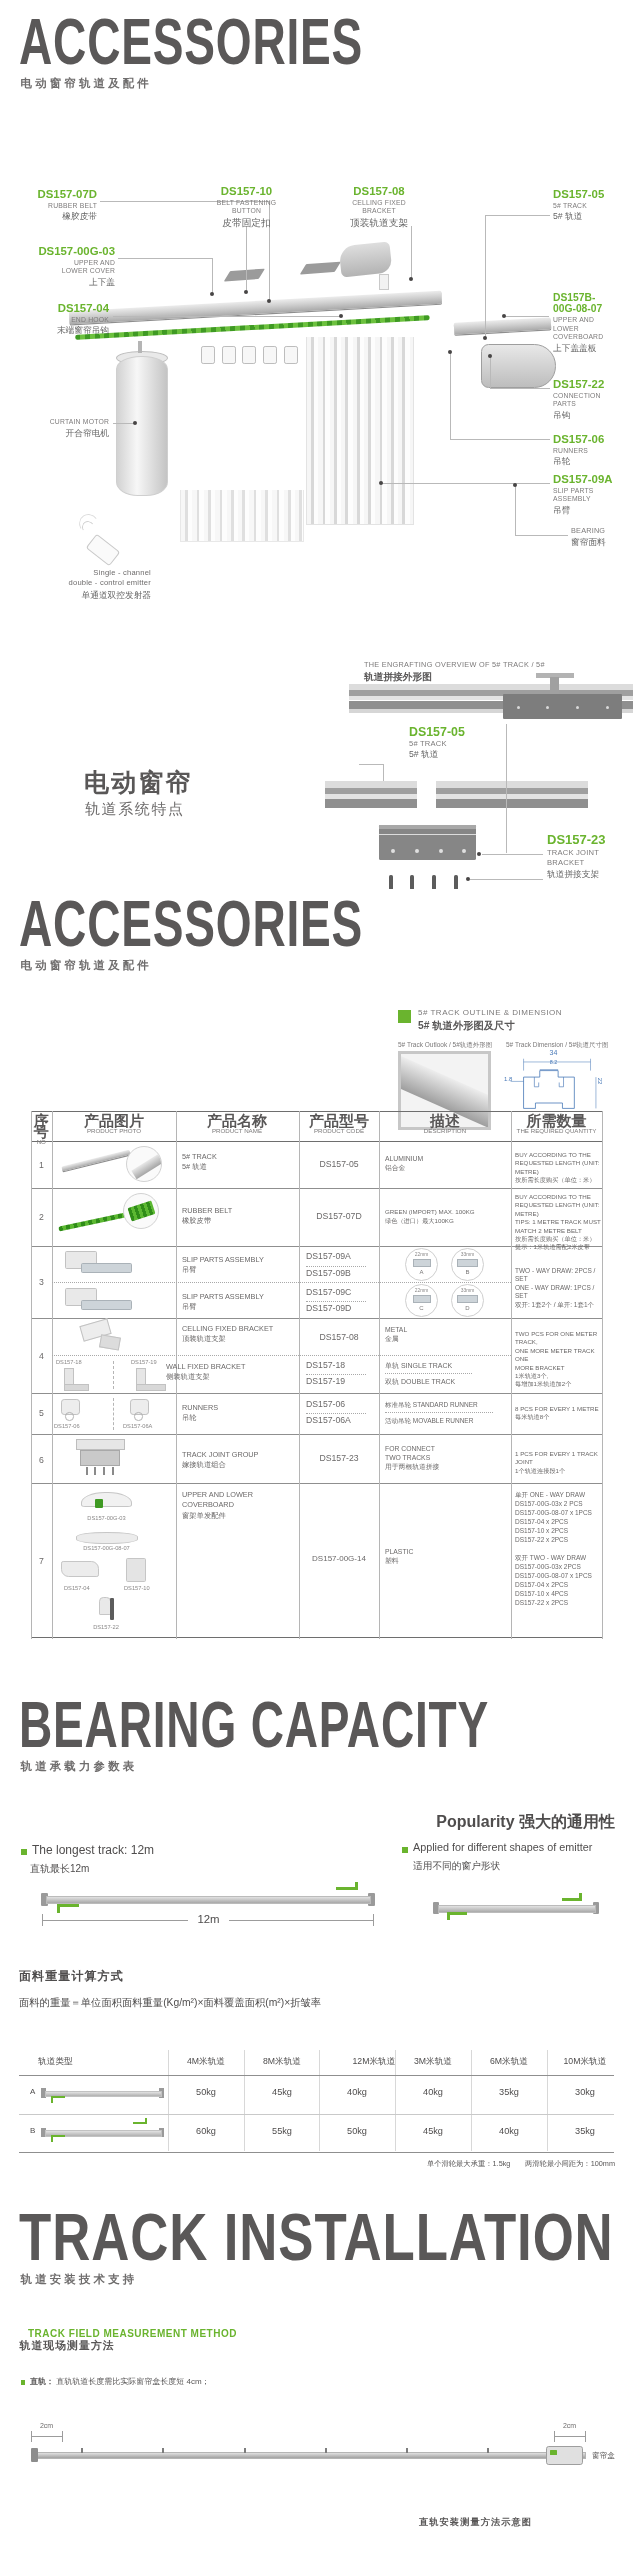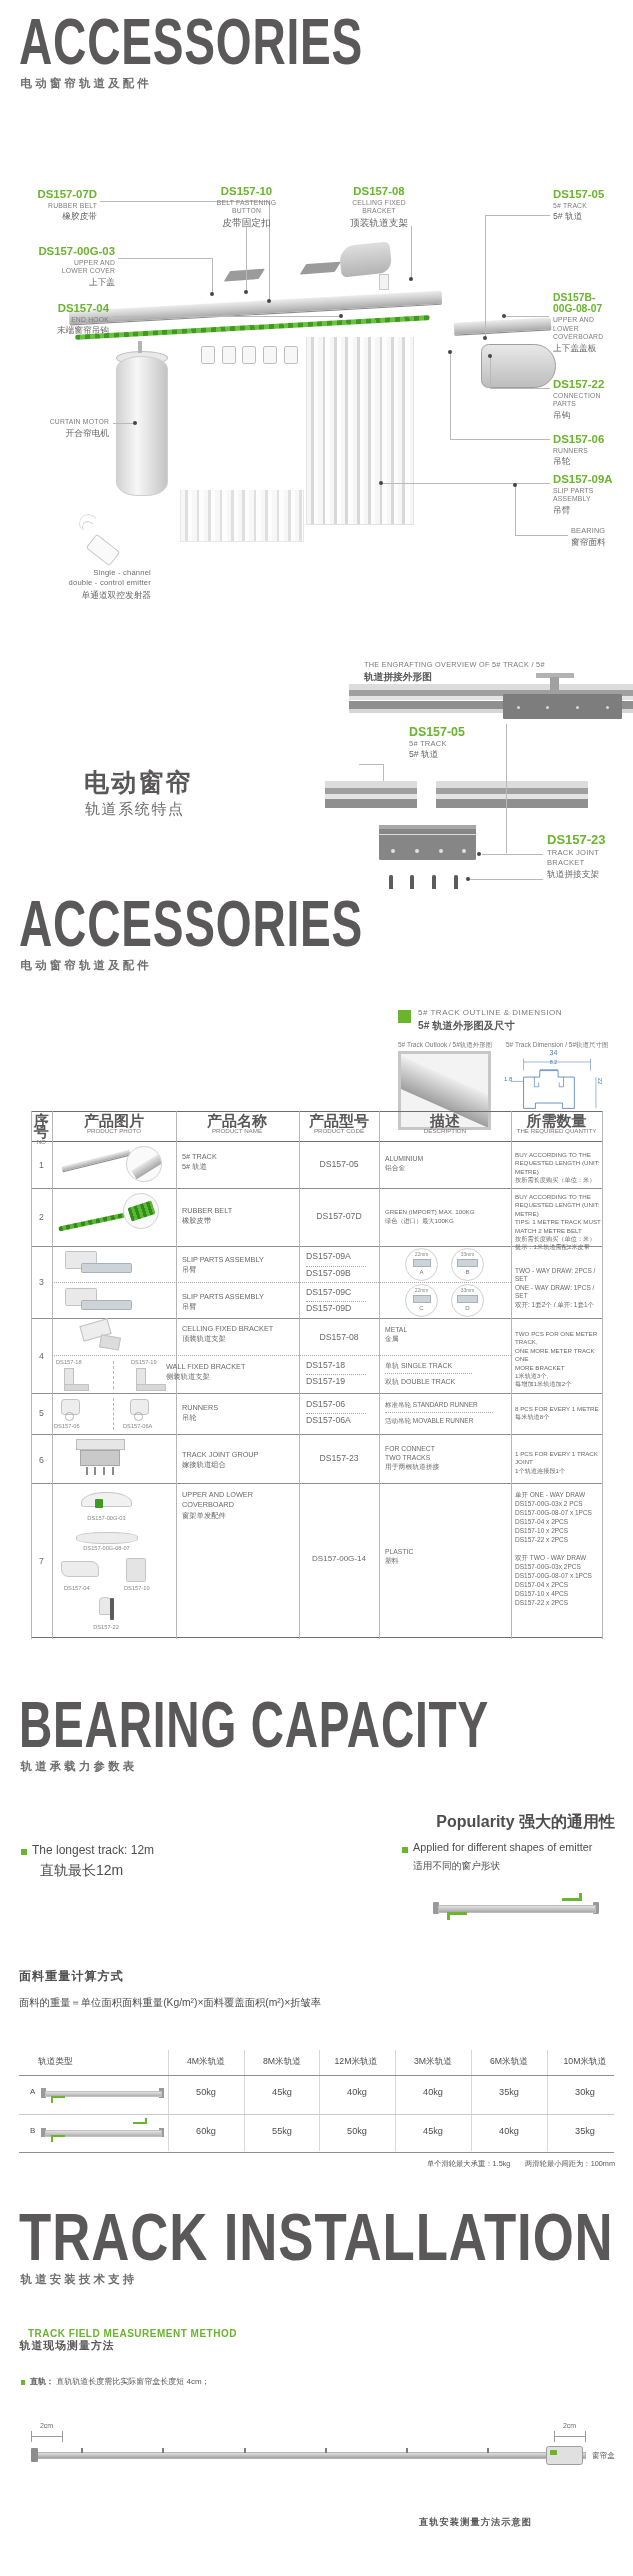--- a/index.html
+++ b/index.html
@@ -470,25 +470,39 @@
 DS157-10 x 4PCS
 DS157-22 x 2PCS</div>
 
   <div class="abs bigtitle" style="left:19px;top:1693px;font-size:64px;transform:scaleX(.72)">BEARING CAPACITY</div>
   <div class="abs subtitle" style="left:20.6px;top:1759px">轨道承载力参数表</div>
 
   <div class="abs ra" style="left:325px;top:1812px;width:290px;font-size:16px;font-weight:bold;color:#4f4d4d">Popularity 强大的通用性</div>
 
   <div class="greensq" style="left:20.6px;top:1849px;width:6px;height:6px"></div>
   <div class="abs" style="left:32px;top:1843px;font-size:12px;color:#4f4d4d">The longest track: 12m</div>
-  <div class="abs" style="left:40px;top:1862px;font-size:14px;color:#4f4d4d">直轨最长12m</div>
+  <div class="abs" style="left:30px;top:1862px;font-size:10px;color:#4f4d4d">直轨最长12m</div>
   <div class="greensq" style="left:402px;top:1847px;width:6px;height:6px"></div>
   <div class="abs" style="left:413px;top:1841px;font-size:10.8px;color:#4f4d4d">Applied for different shapes of emitter</div>
   <div class="abs" style="left:413px;top:1860px;font-size:9.7px;color:#4f4d4d">适用不同的窗户形状</div>
 
+  <div class="abs" style="left:41px;top:1886px;width:336px;height:51px">
+    <div class="abs" style="left:0;top:6.5px;width:6.5px;height:13px;background:#9a9a9a;border-radius:1.1px"></div>
+    <div class="abs" style="left:327px;top:6.5px;width:6.5px;height:13px;background:#9a9a9a;border-radius:1.1px"></div>
+    <div class="abs" style="left:5.4px;top:9.7px;width:323px;height:6.5px;background:linear-gradient(180deg,#e2e2e2,#a9a9a9);border:0.5px solid #bbb"></div>
+    <div class="abs" style="left:16px;top:18.4px;width:21.7px;height:2.7px;background:#6ab42e"></div>
+    <div class="abs" style="left:16px;top:18.4px;width:2.7px;height:8.7px;background:#6ab42e"></div>
+    <div class="abs" style="left:295px;top:1.1px;width:21.7px;height:2.7px;background:#6ab42e"></div>
+    <div class="abs" style="left:314px;top:-4.3px;width:2.7px;height:7.6px;background:#6ab42e"></div>
+    <div class="vline" style="left:1.1px;top:28px;height:12px;background:#9c9c9c"></div>
+    <div class="vline" style="left:332px;top:28px;height:12px;background:#9c9c9c"></div>
+    <div class="hline" style="left:1.1px;top:34px;width:146px;background:#9c9c9c"></div>
+    <div class="hline" style="left:188px;top:34px;width:145px;background:#9c9c9c"></div>
+    <div class="abs ca" style="left:147px;top:27px;width:41px;font-size:11.4px;color:#4f4d4d">12m</div>
+  </div>
 
   <div class="abs" style="left:433px;top:1897px;width:173px;height:32px">
     <div class="abs" style="left:0;top:5.4px;width:6px;height:12px;background:#9a9a9a;border-radius:1.1px"></div>
     <div class="abs" style="left:160px;top:5.4px;width:6px;height:12px;background:#9a9a9a;border-radius:1.1px"></div>
     <div class="abs" style="left:4.9px;top:8px;width:156px;height:6px;background:linear-gradient(180deg,#e2e2e2,#a9a9a9);border:0.5px solid #bbb"></div>
     <div class="abs" style="left:14px;top:15px;width:19.5px;height:2.7px;background:#6ab42e"></div>
     <div class="abs" style="left:14px;top:15px;width:2.7px;height:8px;background:#6ab42e"></div>
     <div class="abs" style="left:129px;top:1.1px;width:19.5px;height:2.7px;background:#6ab42e"></div>
     <div class="abs" style="left:146px;top:-4.3px;width:2.7px;height:7px;background:#6ab42e"></div>
   </div>
@@ -501,21 +515,21 @@
   <div class="tcol" style="left:319px;top:2050px;height:101px;background:#d8d8d8"></div>
   <div class="tcol" style="left:395px;top:2050px;height:101px;background:#d8d8d8"></div>
   <div class="tcol" style="left:471px;top:2050px;height:101px;background:#d8d8d8"></div>
   <div class="tcol" style="left:547px;top:2050px;height:101px;background:#d8d8d8"></div>
   <div class="tl" style="left:19px;top:2075px;width:595px;height:0.8px"></div>
   <div class="tl" style="left:19px;top:2114px;width:595px;height:0.5px;background:#c9c9c9"></div>
   <div class="tl" style="left:19px;top:2152px;width:595px;height:0.8px"></div>
   <div class="abs" style="left:38px;top:2056px;font-size:8.7px;color:#4f4d4d">轨道类型</div>
   <div class="abs ca" style="left:168px;top:2056px;width:76px;font-size:8.7px;color:#4f4d4d">4M米轨道</div>
   <div class="abs ca" style="left:244px;top:2056px;width:76px;font-size:8.7px;color:#4f4d4d">8M米轨道</div>
-  <div class="abs ca" style="left:318px;top:2056px;width:76px;font-size:8.7px;color:#4f4d4d">12M米轨道</div>
+  <div class="abs ca" style="left:336px;top:2056px;width:76px;font-size:8.7px;color:#4f4d4d">12M米轨道</div>
   <div class="abs ca" style="left:395px;top:2056px;width:76px;font-size:8.7px;color:#4f4d4d">3M米轨道</div>
   <div class="abs ca" style="left:471px;top:2056px;width:76px;font-size:8.7px;color:#4f4d4d">6M米轨道</div>
   <div class="abs ca" style="left:547px;top:2056px;width:76px;font-size:8.7px;color:#4f4d4d">10M米轨道</div>
 
   <div class="abs" style="left:30px;top:2087px;font-size:8px;color:#4f4d4d">A</div>
   <div class="abs" style="left:41px;top:2083px;width:130px;height:21.7px">
     <div class="abs" style="left:0;top:5.4px;width:5.4px;height:9.7px;background:#9a9a9a"></div>
     <div class="abs" style="left:118px;top:5.4px;width:5.4px;height:9.7px;background:#9a9a9a"></div>
     <div class="abs" style="left:4.3px;top:7.6px;width:115px;height:4.9px;background:linear-gradient(180deg,#e2e2e2,#b0b0b0);border:0.5px solid #c2c2c2"></div>
     <div class="abs" style="left:9.7px;top:13px;width:14px;height:2.2px;background:#6ab42e"></div>

